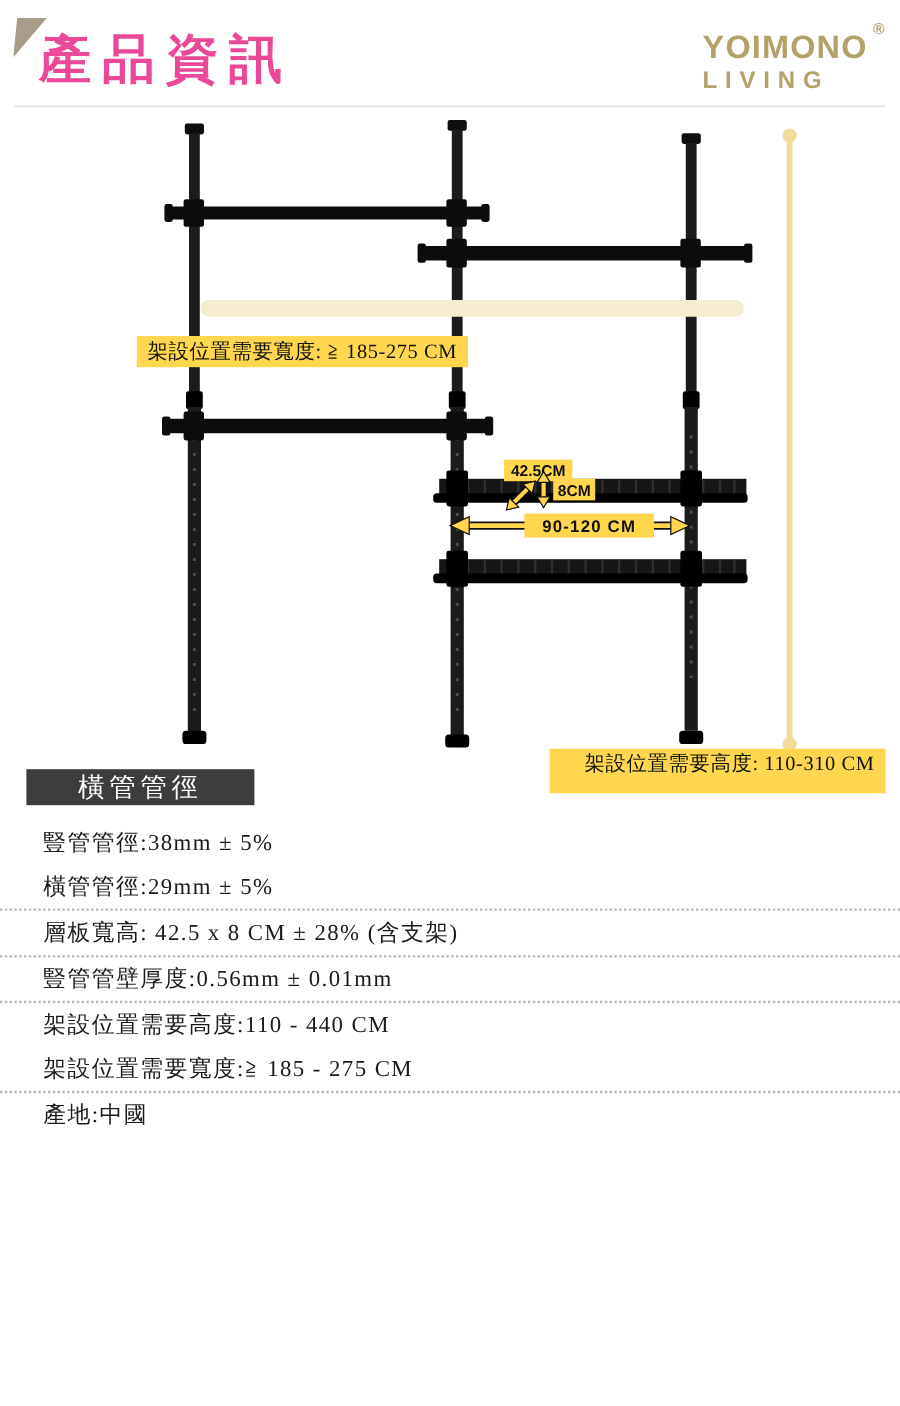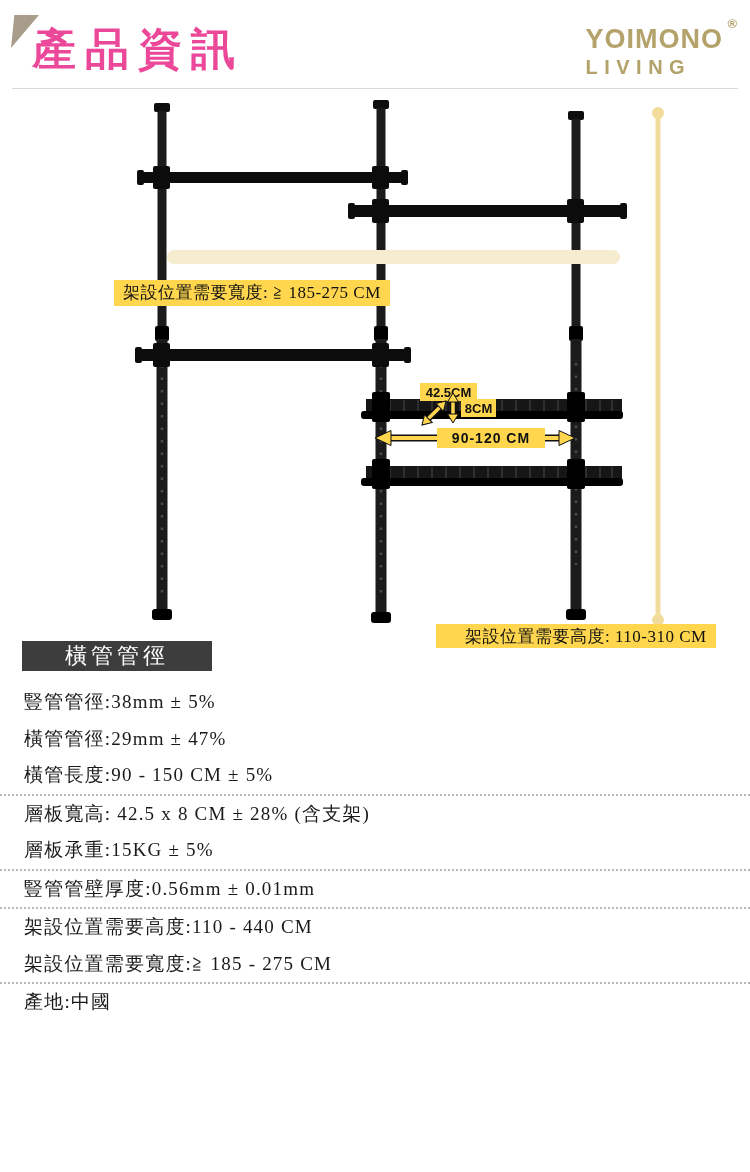--- a/index.html
+++ b/index.html
@@ -18,31 +18,31 @@
   .brand-bottom { font-size:20px; letter-spacing:6.5px; margin-top:4px; }
   .brand-reg { position:absolute; top:-9px; right:-14px; font-size:13px; }
   .header-divider { position:absolute; left:12px; right:12px; top:88px; border-top:1px solid #d9d9d9; }
 
   
   .diagram { position:absolute; left:0; top:95px; width:750px; height:575px; }
   .rack-svg { position:absolute; left:0; top:0; }
   .diagram-label { position:absolute; background:#FFD64E; color:#111; font-size:17px;
                    height:26px; line-height:26px; padding:0 9px; white-space:nowrap; letter-spacing:.5px; }
   .width-label { left:114px; top:185px; }
-  .height-label { left:436px; top:529px; height:24px; line-height:25px;padding-left:29px; }
+  .height-label { left:458px; top:529px; height:37px; line-height:25px;padding-left:29px; }
   svg text { font-family:"Liberation Sans","DejaVu Sans",sans-serif; font-weight:bold; fill:#111; }
 
   
   .specs-title { position:absolute; left:22px; top:641px; width:190px; height:30px;
                  background:#3d3d3d; color:#fff; font-size:22px; letter-spacing:4px;
                  text-align:center; line-height:30px; }
   .spec-list { position:absolute; left:0; top:684px; width:750px; }
   .spec-group { border-bottom:2px dotted #b8b8b8; }
   .spec-group.last { border-bottom:none; }
-  .spec-row { height:36.5px; display:flex; align-items:center; padding-left:24px;
+  .spec-row { height:36.5px; display:flex; align-items:center; padding-left:36px;
               font-size:19px; color:#1a1a1a; letter-spacing:1.2px; white-space:nowrap; }
 </style>
 </head>
 <body>
 
 <div class="page">
 
   <div class="corner-deco"></div>
   <h1 class="page-title">產品資訊</h1>
   <div class="brand">
@@ -165,26 +165,24 @@
     <div class="diagram-label width-label">架設位置需要寬度: ≧ 185-275 CM</div>
     <div class="diagram-label height-label">架設位置需要高度: 110-310 CM</div>
   </div>
 
   <section>
     <div class="specs-title">橫管管徑</div>
 
     <div class="spec-list">
       <div class="spec-group">
         <div class="spec-row">豎管管徑:38mm ± 5%</div>
-        <div class="spec-row">橫管管徑:29mm ± 47%</div>
-        <div class="spec-row">橫管長度:90 - 150 CM ± 5%</div>
+        <div class="spec-row">橫管管徑:29mm ± 5%</div>
       </div>
       <div class="spec-group">
         <div class="spec-row">層板寬高: 42.5 x 8 CM ± 28% (含支架)</div>
-        <div class="spec-row">層板承重:15KG ± 5%</div>
       </div>
       <div class="spec-group">
         <div class="spec-row">豎管管壁厚度:0.56mm ± 0.01mm</div>
       </div>
       <div class="spec-group">
         <div class="spec-row">架設位置需要高度:110 - 440 CM</div>
         <div class="spec-row">架設位置需要寬度:≧ 185 - 275 CM</div>
       </div>
       <div class="spec-group last">
         <div class="spec-row">產地:中國</div>

